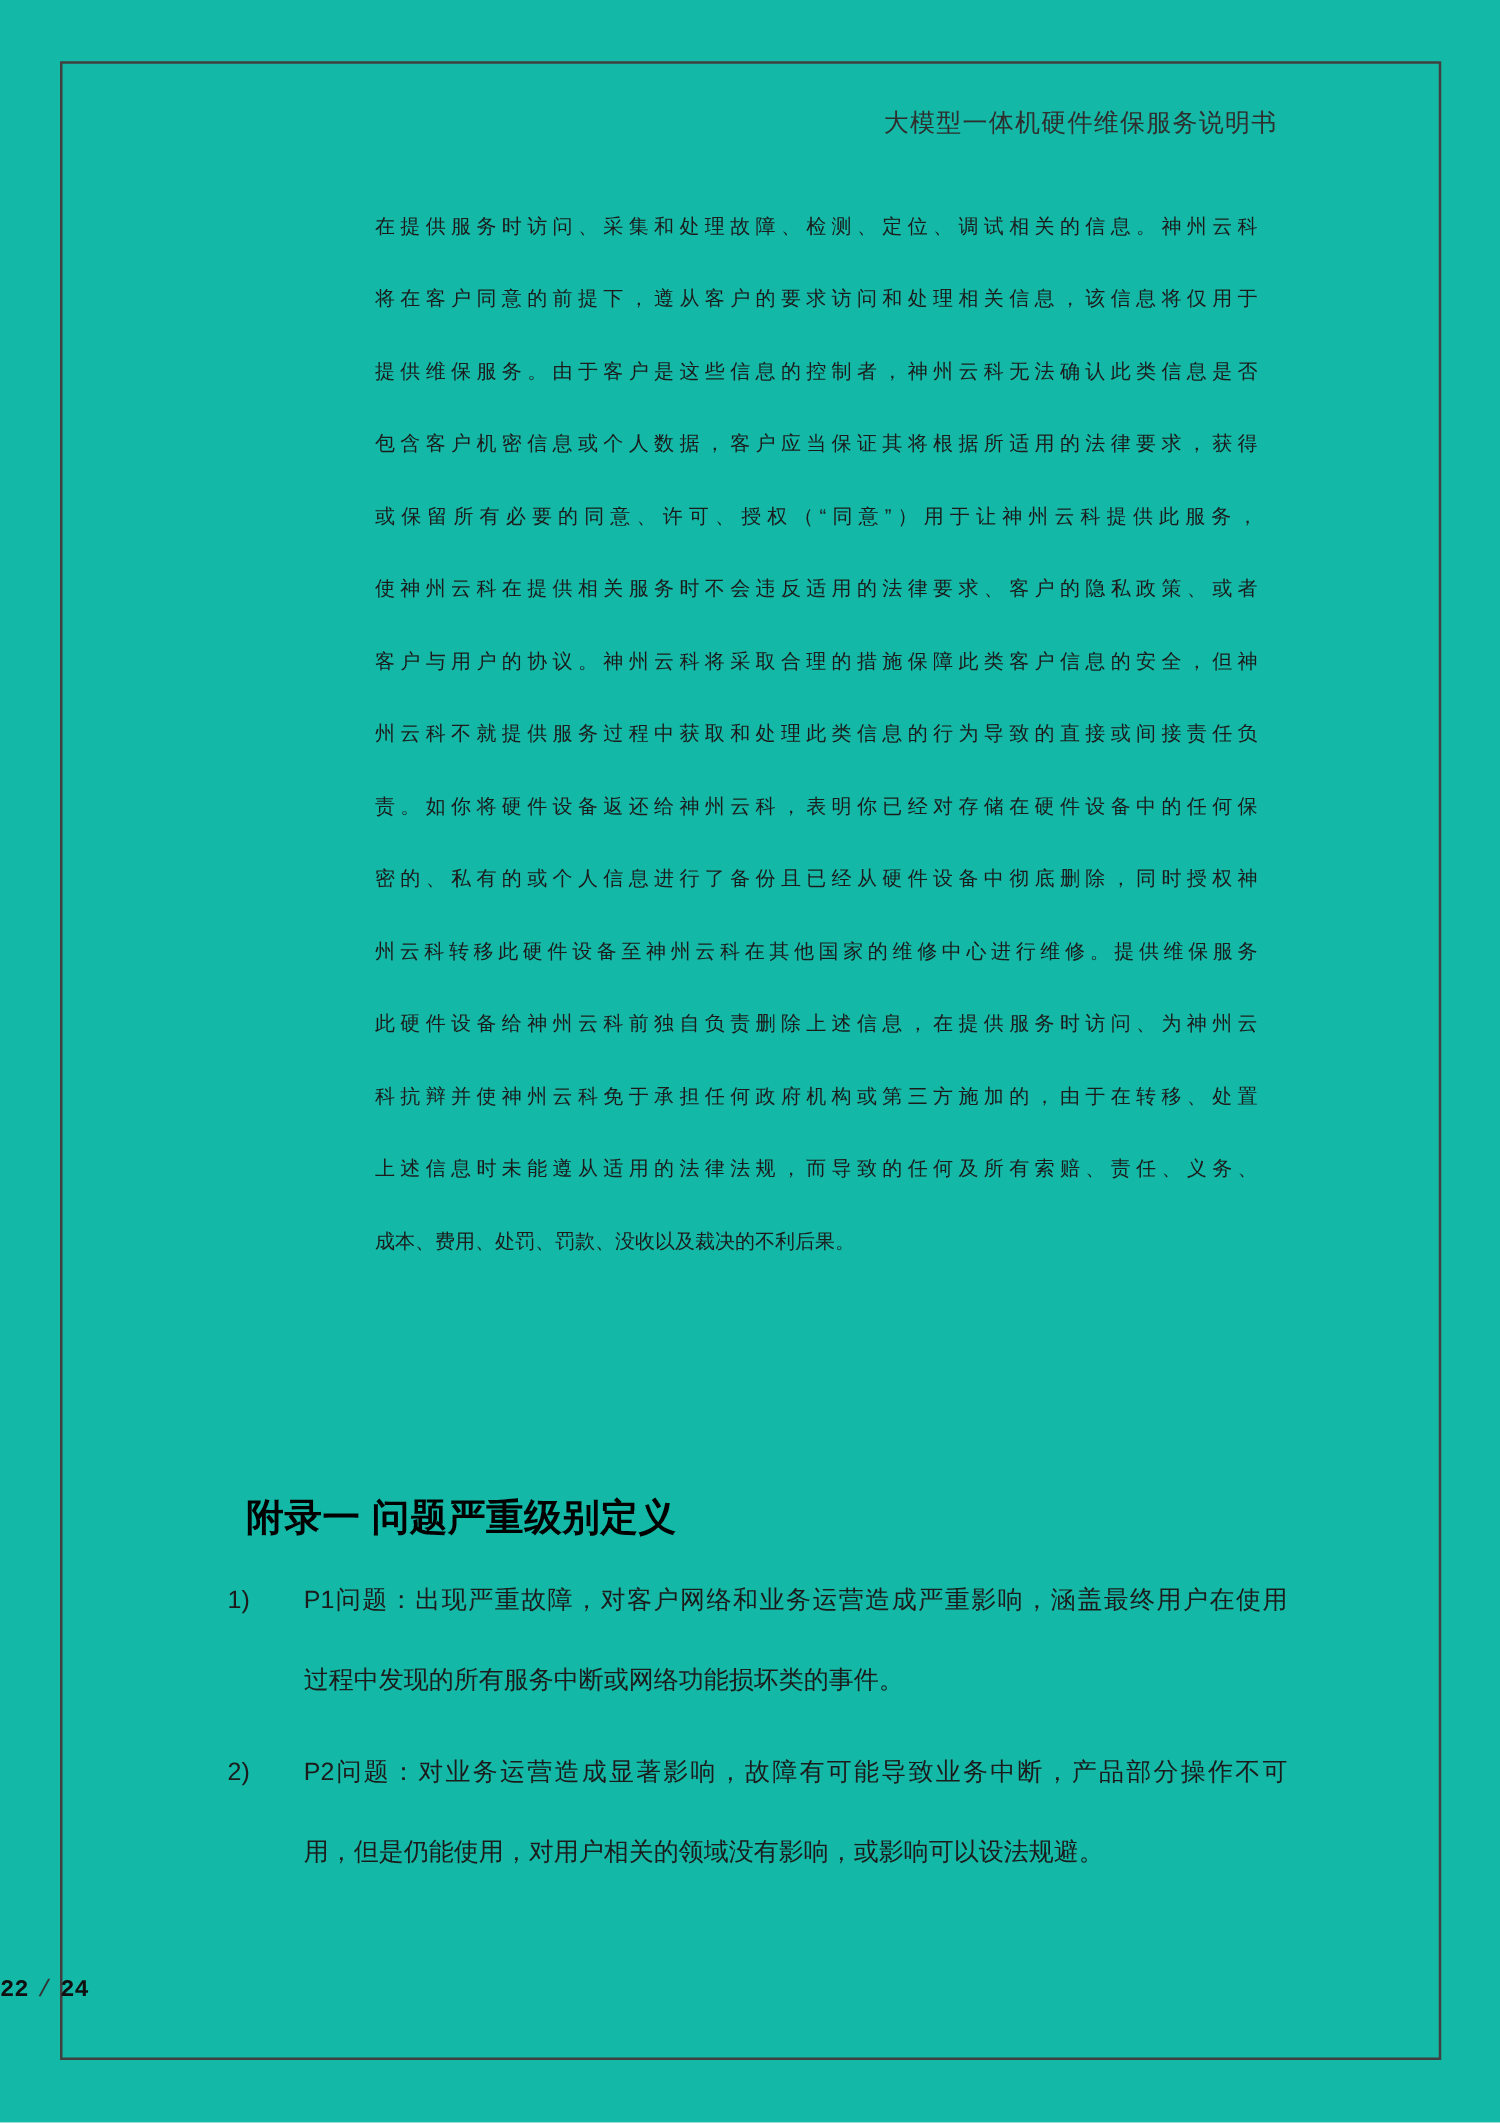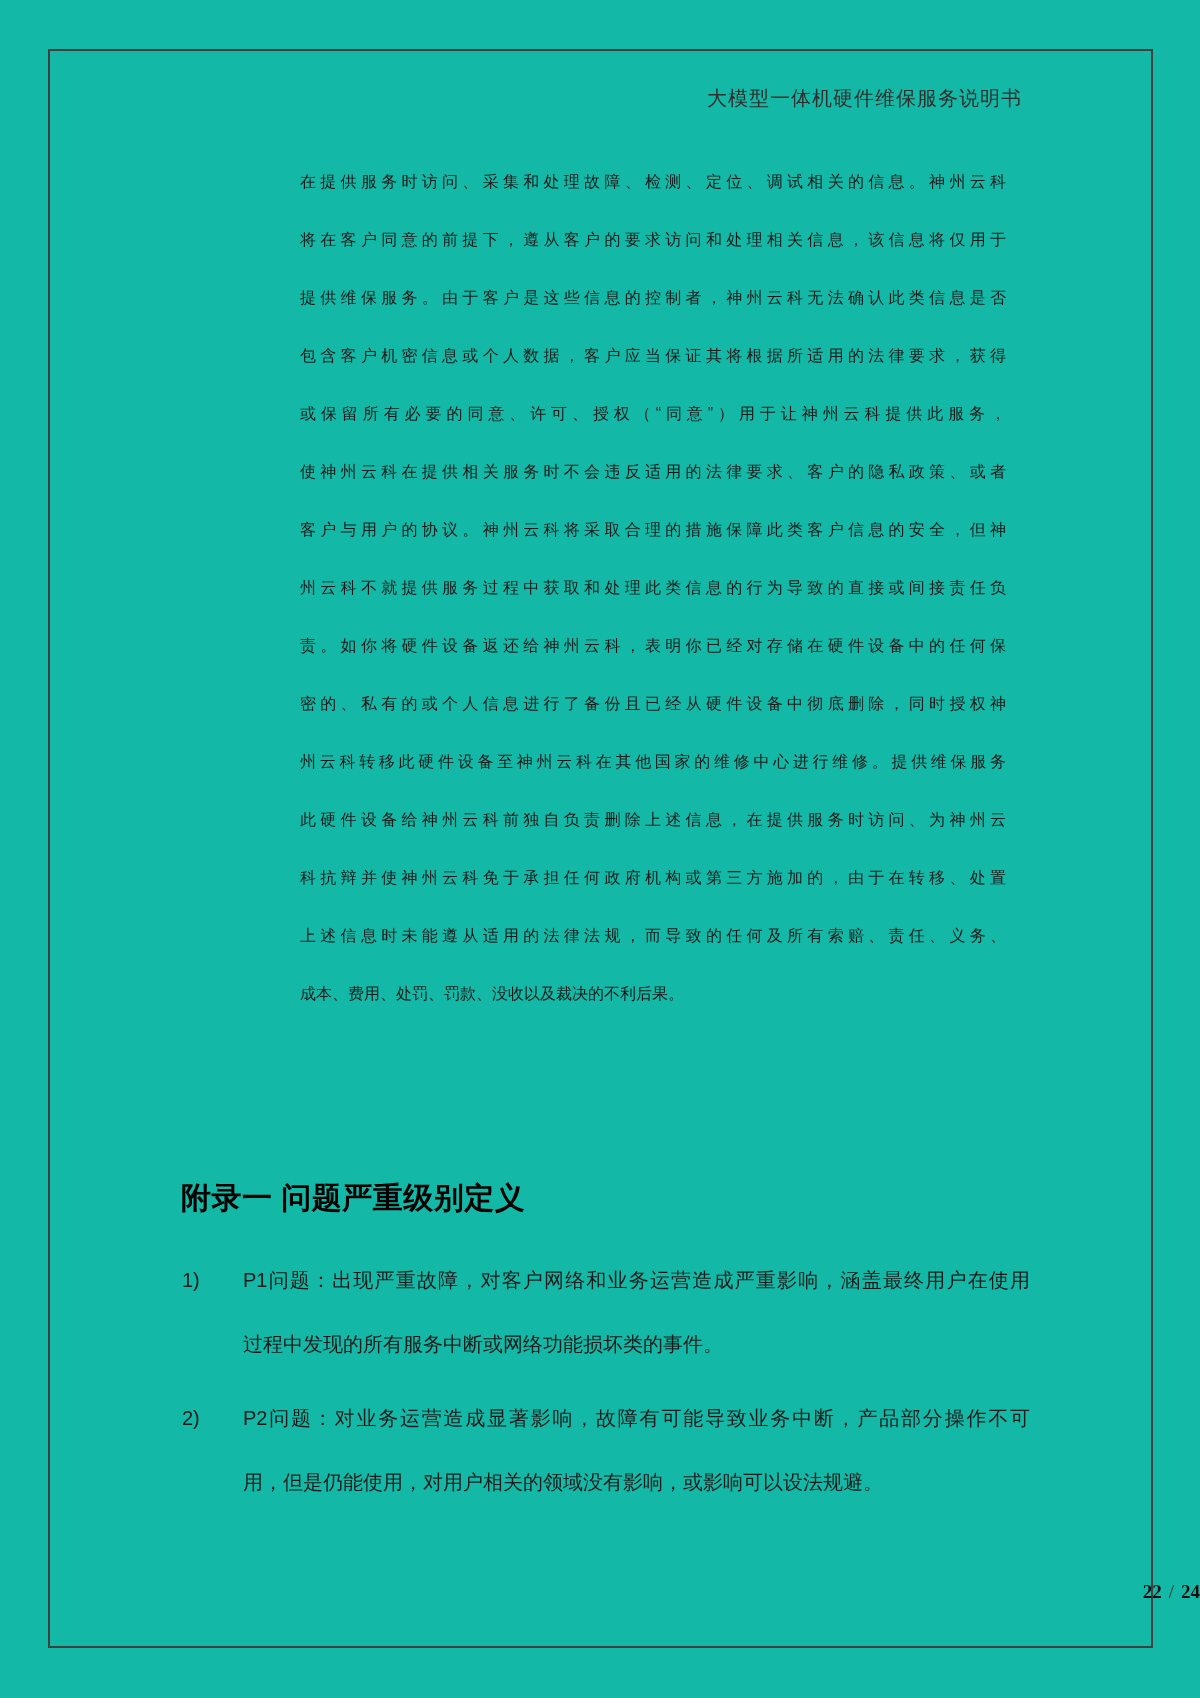--- a/index.html
+++ b/index.html
@@ -34,21 +34,21 @@
     color:#1b1b1b;
   }
   .pline { width:100%; }
   .just {
     text-align:justify;
     text-align-last:justify;
   }
   .appendix-heading {
     position:absolute;
     left:181px; top:1178px;
-    margin:0;
+    margin:16px;
     font-size:30px;
     font-weight:700;
     color:#000000;
     letter-spacing:0.5px;
     white-space:nowrap;
   }
   .list-item {
     position:absolute;
     left:182px;
     width:828px;
@@ -64,22 +64,22 @@
     width:40px;
   }
   .item-lines {
     margin-left:61px;
     width:787px;
   }
   .footer {
     position:absolute;
     top:1581px; left:0;
     width:100%;
-    text-align:right;
-    font-family:Liberation Serif, serif;
+    text-align:left;
+    font-family:Liberation Mono, monospace;
     font-size:19px;
     color:#101010;
   }
   .pg { font-weight:700; }
   .sep { font-weight:400; color:#333333; padding:0 7px; }
 </style>
 </head>
 <body>
 
 <div class="page">

